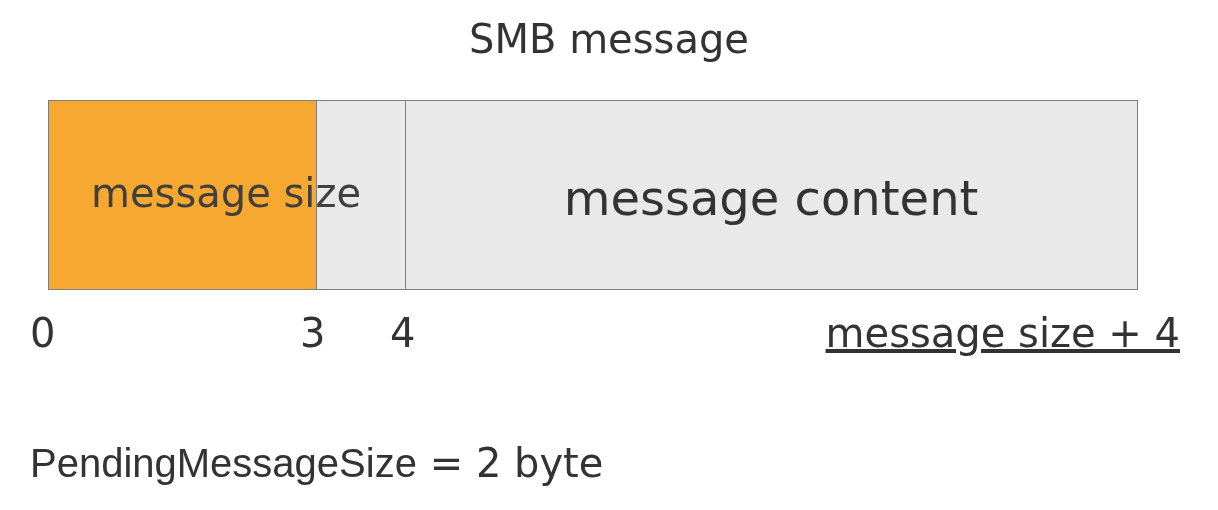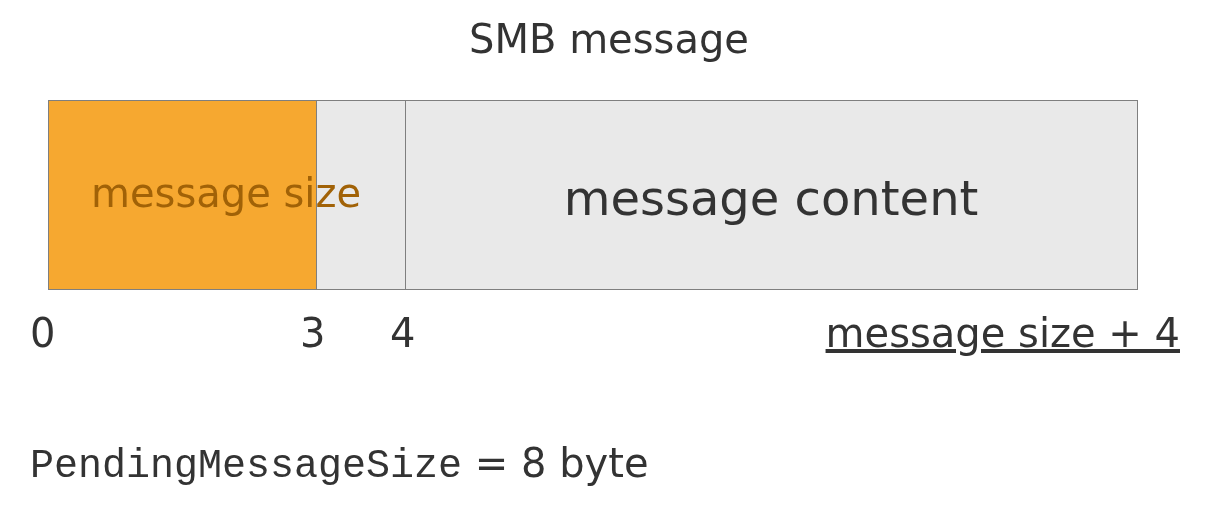--- a/index.html
+++ b/index.html
@@ -53,21 +53,21 @@
     height: 188px;
     border-left: 1px solid #7f7f7f;
   }
   .lbl-size {
     position: absolute;
     left: 48px;
     width: 356px; 
     top: 170px;
     text-align: center;
     font-size: 40px;
-    color: #a16207;
+    color: #404040;
   }
   .lbl-content {
     position: absolute;
     left: 404px;
     width: 734px;
     top: 170px;
     text-align: center;
     font-size: 48px;
     color: #333333;
   }
@@ -82,21 +82,21 @@
   .tick-4    { left: 390px; }
   .tick-end  { right: 38px; text-decoration: underline; }
   .footer {
     position: absolute;
     left: 30px;
     top: 440px;
     font-size: 40px;
     color: #333333;
   }
   .footer .mono {
-    font-family: Liberation Mono, monospace;
+    font-family: Liberation Sans, sans-serif;
   }
 </style>
 </head>
 <body>
 
 <div class="canvas">
 
   <div class="title">SMB message</div>
 
   <div class="bar">
@@ -107,16 +107,16 @@
   <div class="lbl-size">message size</div>
 
   <div class="lbl-content">message content</div>
 
   <div class="tick tick-0">0</div>
   <div class="tick tick-3">3</div>
   <div class="tick tick-4">4</div>
   <div class="tick tick-end">message size + 4</div>
 
   <div class="footer">
-    <span class="mono">PendingMessageSize</span><span> = </span><span>8 byte</span>
+    <span class="mono">PendingMessageSize</span><span> = </span><span>2 byte</span>
   </div>
 
 </div>
 
 </body></html>

